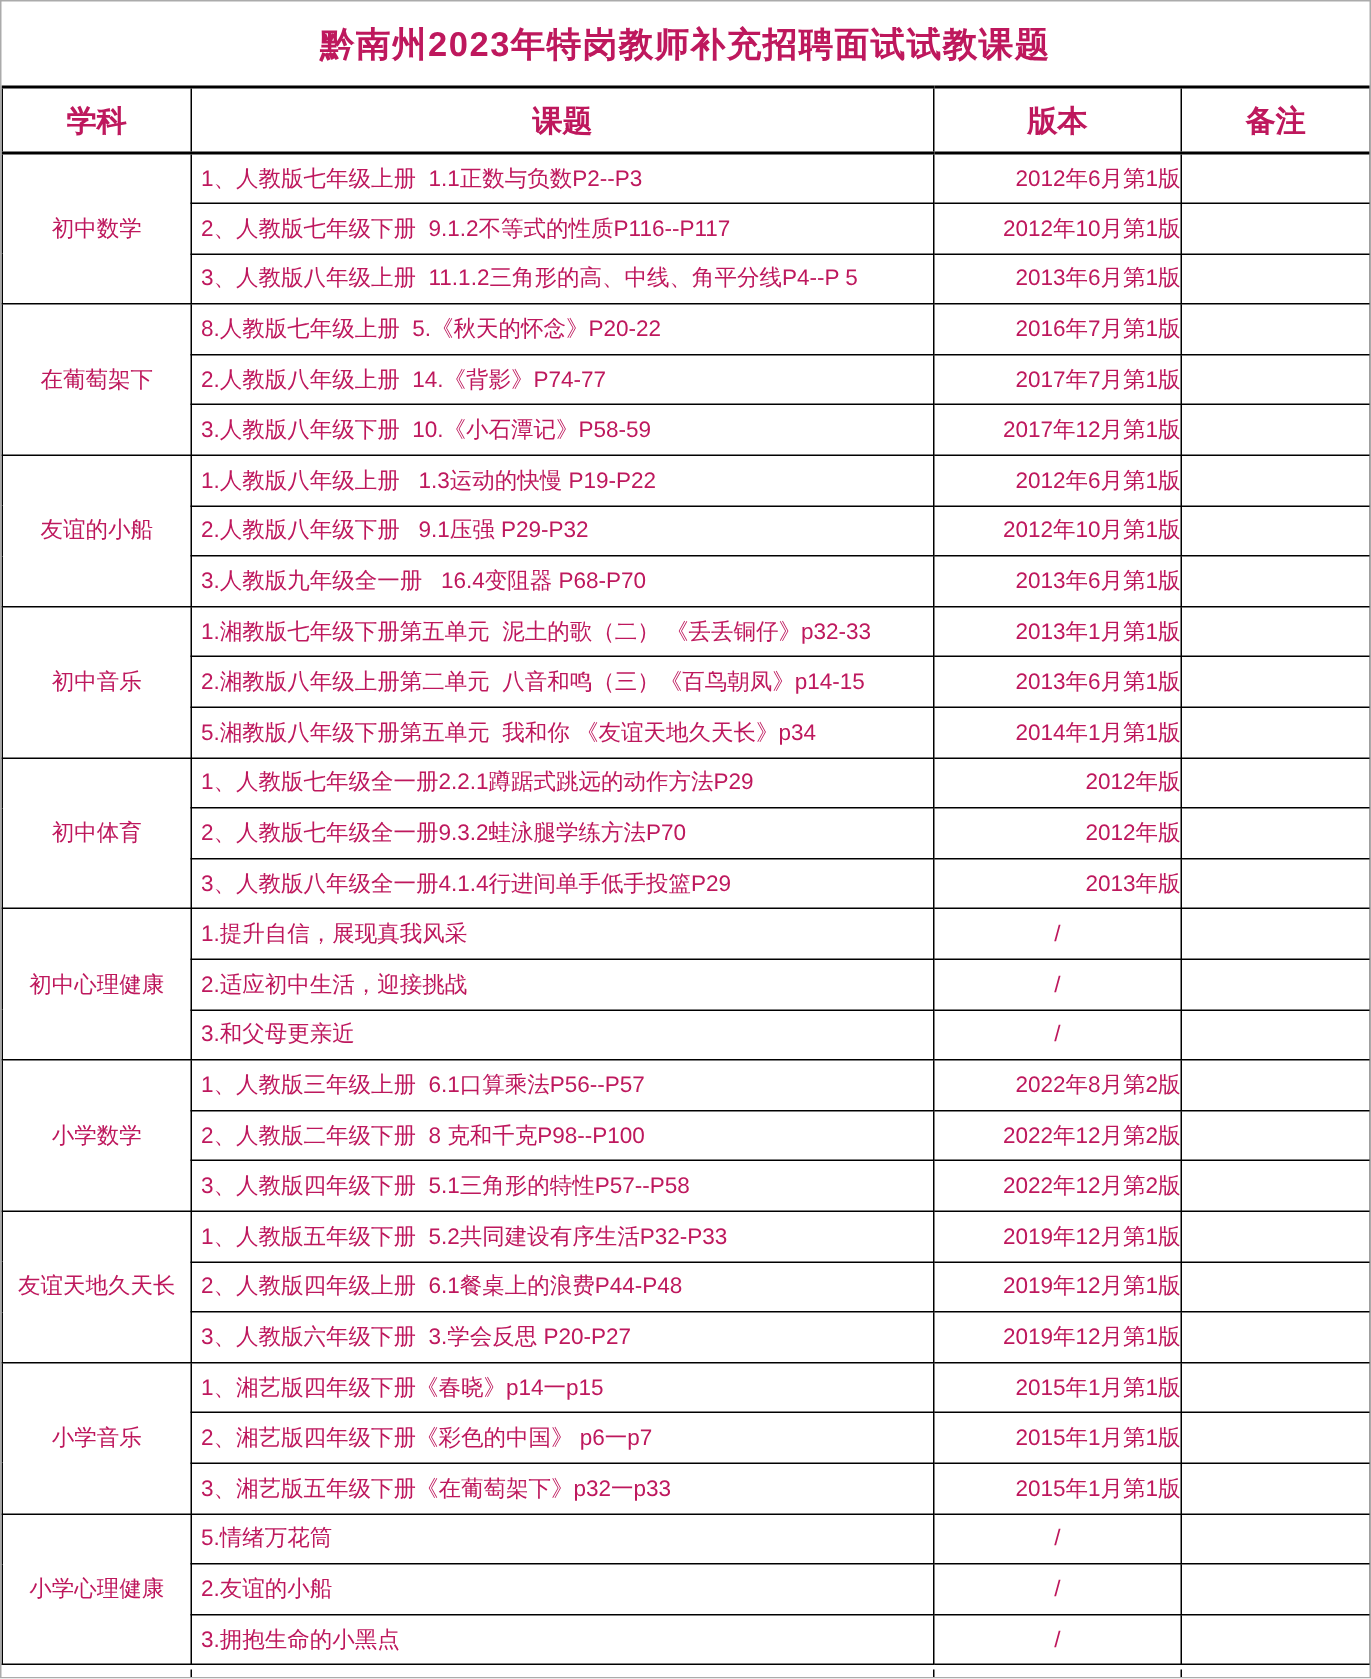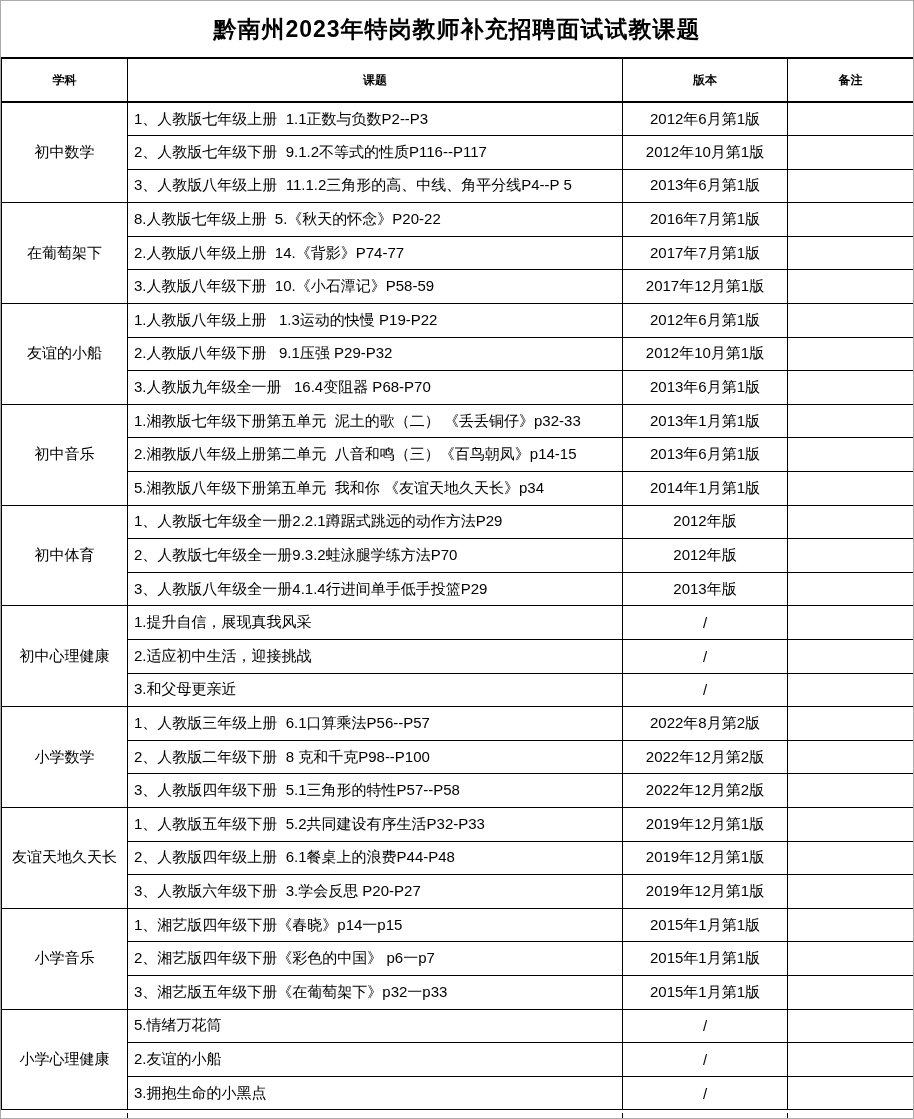--- a/index.html
+++ b/index.html
@@ -3,21 +3,21 @@
 <meta charset="utf-8">
 <style>
   html,body { margin:0; padding:0; background:#fff; }
   .page {
     width:914px; height:1119px;
     box-sizing:border-box;
     border:1px solid #ababab;
     background:#ffffff;
     position:relative;
     font-family:"Liberation Sans","DejaVu Sans",sans-serif;
-    color:#000000;
+    color:#be185d;
     overflow:hidden;
   }
   .title-cell {
     height:56px;
     display:flex; align-items:center; justify-content:center;
     font-size:23px; font-weight:bold; letter-spacing:1px;
   }
   table.grid {
     border-collapse:collapse;
     table-layout:fixed;
@@ -25,28 +25,28 @@
   }
   .grid th, .grid td {
     border:1px solid #000;
     box-sizing:border-box;
     overflow:hidden;
   }
   .grid thead th {
     border-top:2px solid #000;
     border-bottom:2px solid #000;
     height:44px;
-    font-size:12px; font-weight:bold;
+    font-size:20px; font-weight:bold;
     text-align:center;
     padding:0;
   }
   .grid td { height:33.6px; font-size:15px; padding:0; }
   td.subject { text-align:center; padding:0 4px;border-radius:11px; }
   td.topic   { text-align:left; padding-left:6px; white-space:pre;margin-top:46px; }
-  td.version { text-align:center; padding-left:0; white-space:pre; }
+  td.version { text-align:right; padding-left:0; white-space:pre; }
   td.version.slash { text-align:center; padding-left:0; }
   td.note { }
   .bottom-strip { position:absolute; left:0; bottom:0; width:100%; height:5px; }
   .bottom-strip .vline { position:absolute; top:0; width:1px; height:5px; background:#000; }
   .bottom-strip .v1 { left:126px; }
   .bottom-strip .v2 { left:621px; }
   .bottom-strip .v3 { left:786px; }
 </style>
 </head>
 <body>

